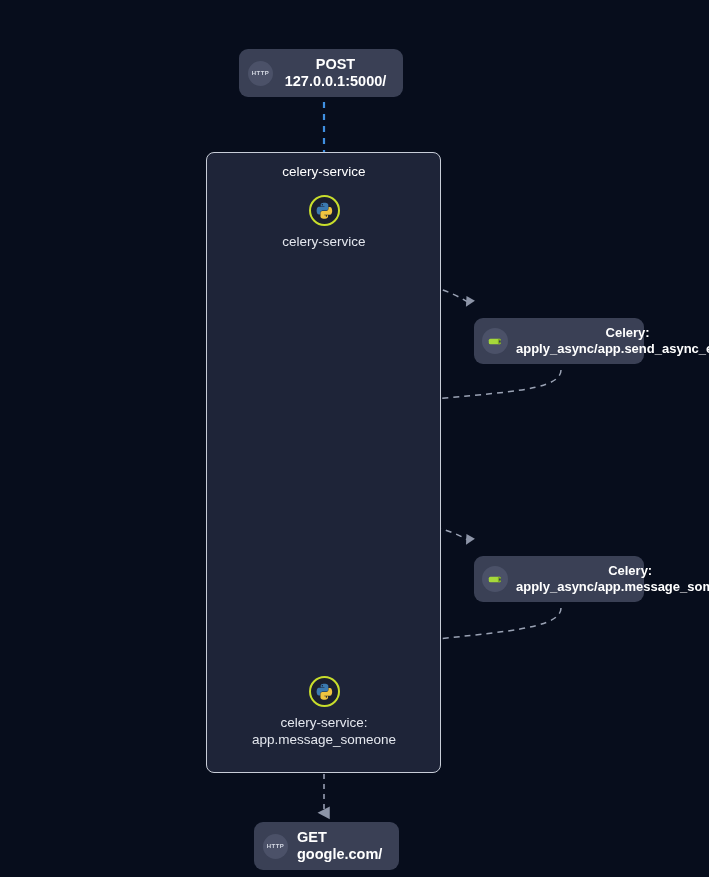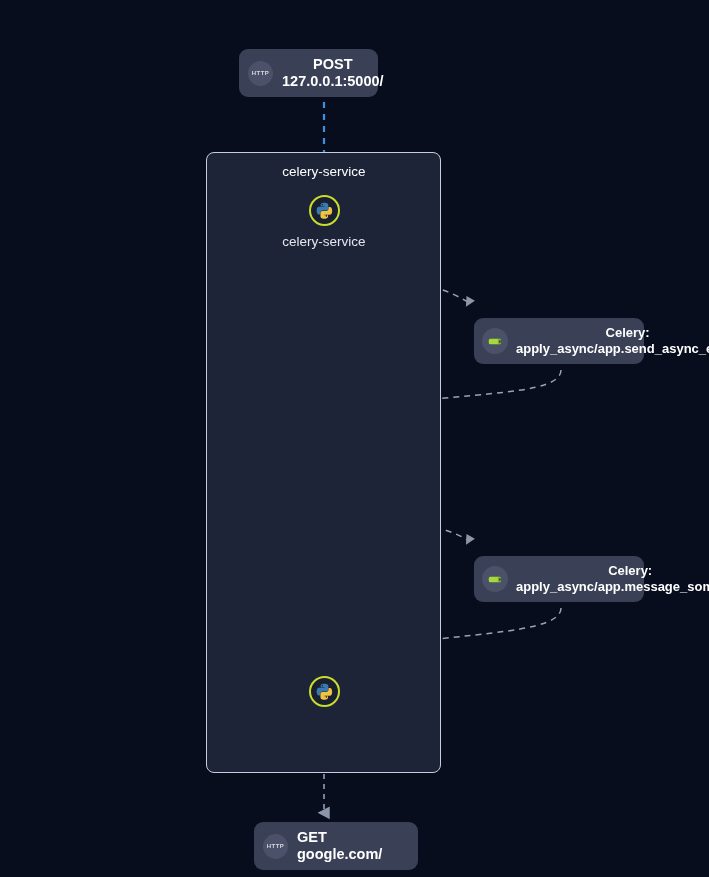--- a/index.html
+++ b/index.html
@@ -75,26 +75,26 @@
     font-size: 14.5px;
     line-height: 17px;
     font-weight: bold;
     text-align: center;
     flex: 1 1 auto;
   }
 
   #node-post {
     left: 239px;
     top: 49px;
-    width: 139px;
+    width: 164px;
   }
   #node-get {
     left: 254px;
     top: 822px;
-    width: 164px;
+    width: 145px;
   }
   #node-get .http-label { text-align: left; }
 
   
   .celery-node {
     position: absolute;
     display: flex;
     align-items: center;
     background: #3a4055;
     border-radius: 9px;
@@ -252,20 +252,21 @@
     <span class="celery-label">Celery:  apply_async/app.message_someone</span>
   </div>
 
   <div class="py-node" id="py-message">
     <div class="py-circle">
       <svg width="17" height="17" viewBox="0 0 110 110" xmlns="http://www.w3.org/2000/svg">
         <path fill="#3b7ab0" d="M54.3 5.2c-4.2 0-8.2.4-11.8 1-10.4 1.8-12.3 5.7-12.3 12.8v9.3h24.6v3.1H21.1c-7.2 0-13.5 4.3-15.4 12.4-2.3 9.3-2.4 15.2 0 24.9 1.8 7.3 6 12.4 13.2 12.4h8.5V69.9c0-8.2 7.1-15.4 15.4-15.4h24.5c6.9 0 12.4-5.7 12.4-12.6V19c0-6.7-5.7-11.8-12.4-12.9-4.3-.7-8.7-1-13-.9zm-13.3 7.5c2.5 0 4.6 2.1 4.6 4.7 0 2.6-2.1 4.6-4.6 4.6s-4.6-2-4.6-4.6c0-2.6 2.1-4.7 4.6-4.7z"></path>
         <path fill="#f0c440" d="M81.1 31.4v11c0 8.6-7.3 15.8-15.4 15.8H41.2c-6.8 0-12.4 5.8-12.4 12.6v23.6c0 6.7 5.9 10.7 12.4 12.6 7.8 2.3 15.3 2.7 24.5 0 6.2-1.8 12.4-5.4 12.4-12.6v-9.4H53.6v-3.1h36.8c7.2 0 9.8-5 12.3-12.4 2.6-7.7 2.5-15 0-24.9-1.8-7.1-5.1-12.4-12.3-12.4h-9.3zM67.3 86.5c2.6 0 4.6 2 4.6 4.6 0 2.6-2 4.7-4.6 4.7-2.5 0-4.6-2.1-4.6-4.7 0-2.6 2.1-4.6 4.6-4.6z"></path>
       </svg>
     </div>
+    <div class="py-caption">celery-service: app.message_someone</div>
   </div>
 
   <div class="http-node" id="node-get">
     <span class="http-badge">
       <span>HTTP</span>
     </span>
     <span class="http-label">GET google.com/</span>
   </div>
 
 </div>

